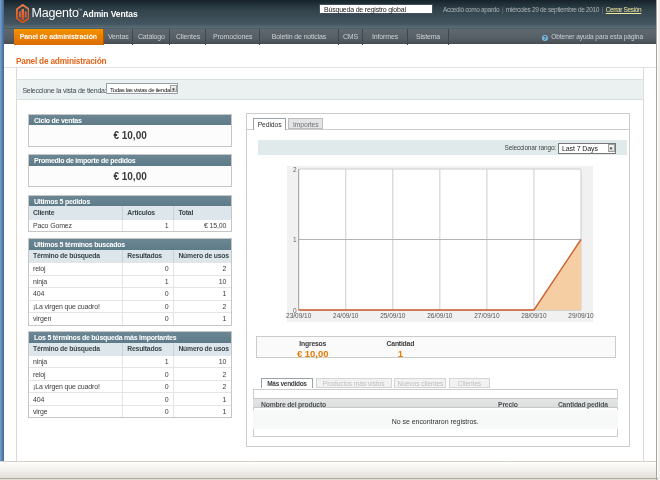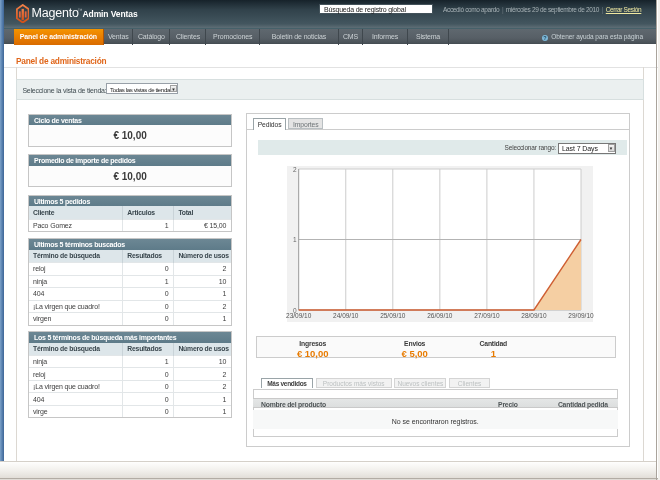--- a/index.html
+++ b/index.html
@@ -298,24 +298,20 @@
       <text x="246.95" y="151.5" text-anchor="middle">28/09/10</text>
       <text x="294" y="151.5" text-anchor="middle">29/09/10</text>
     </g>
   </svg>
 
   <div id="sumbox" class="abs">
     <div class="c" style="width:31%;">
         <div class="l">Ingresos</div>
         <div class="v">€ 10,00</div>
       </div>
-    <div class="c" style="width:26%;">
-        <div class="l">Envios</div>
-        <div class="v">€ 5,00</div>
-      </div>
     <div class="c" style="width:18%;">
         <div class="l">Cantidad</div>
         <div class="v">1</div>
       </div>
   </div>
 
   <div class="btab on abs" style="left:260.8px;width:52.3px;">Más vendidos</div>
   <div class="btab off abs" style="left:315.7px;width:76.1px;">Productos más vistos</div>
   <div class="btab off abs" style="left:394.3px;width:52.2px;">Nuevos clientes</div>
   <div class="btab off abs" style="left:449.4px;width:40.3px;">Clientes</div>

